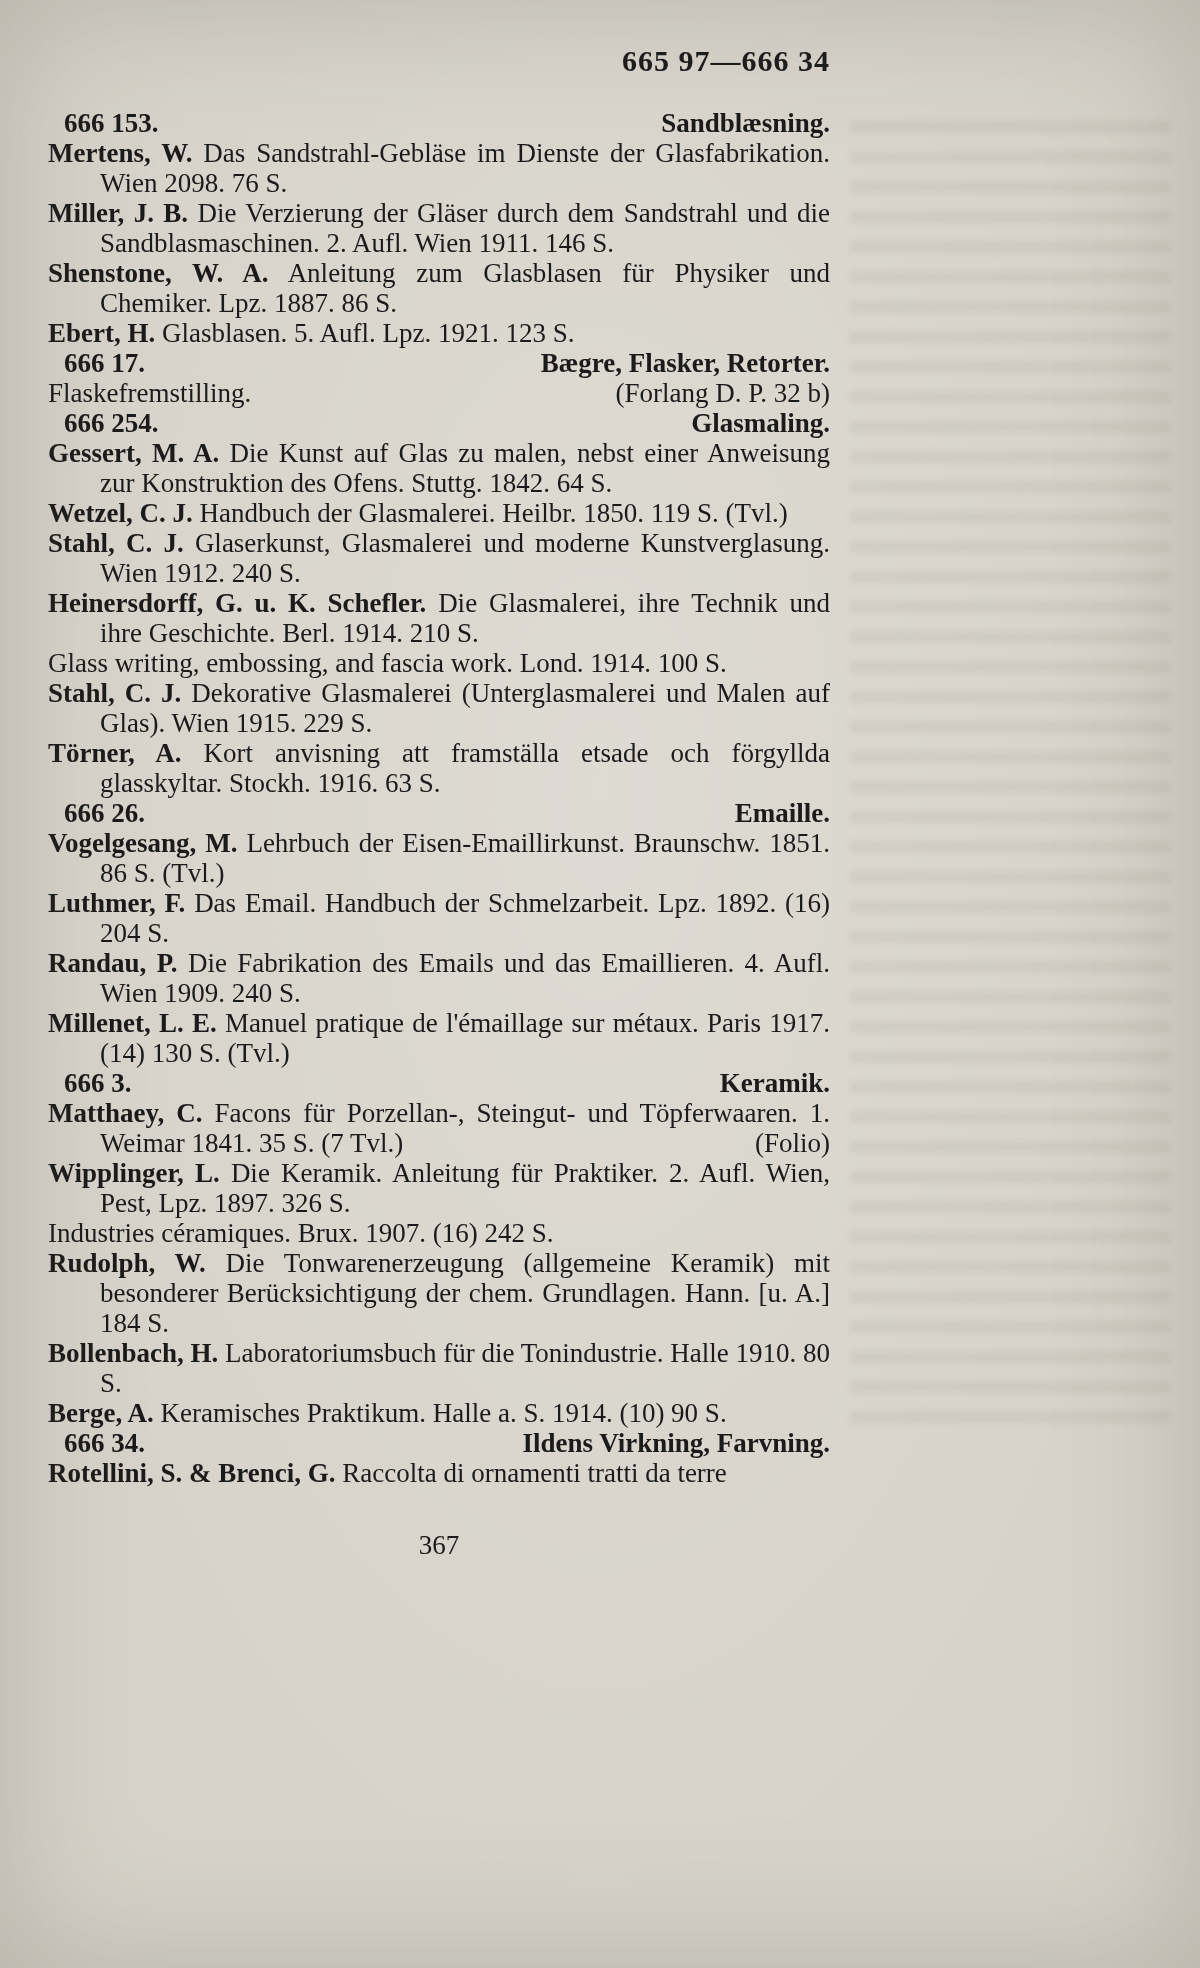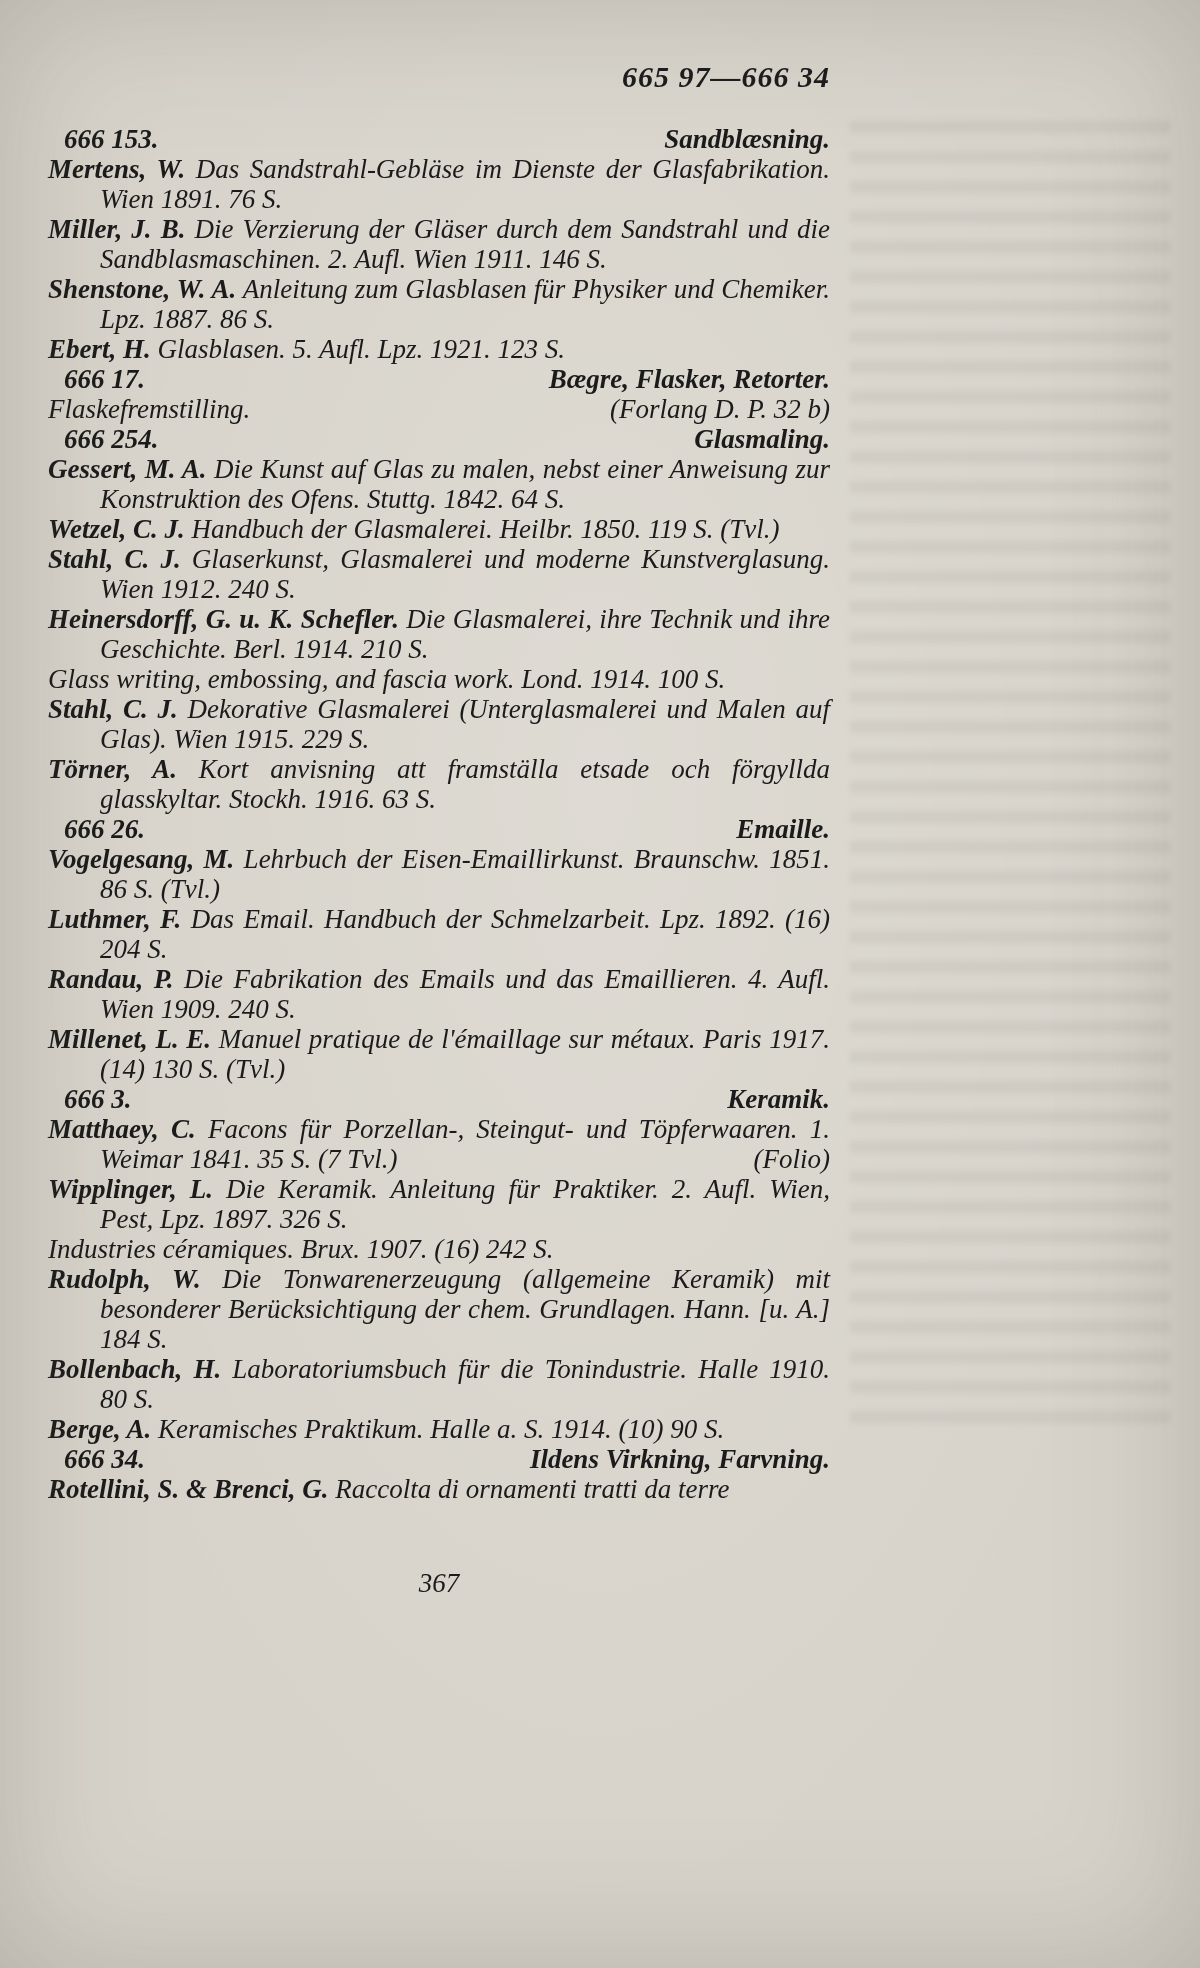--- a/index.html
+++ b/index.html
@@ -37,23 +37,22 @@
       rgba(0,0,0,0) 0px 9px,
       rgba(125,120,106,0.10) 13px 21px,
       rgba(0,0,0,0) 25px 30px
     );
     filter: blur(2.5px);
     pointer-events: none;
   }
   .content {
     position: absolute;
     left: 48px;
-    top: 60px;
+    top: 44px;
     width: 782px;
-    font-style: italic;
   }
   .running-head {
     text-align: right;
     font-weight: bold;
     font-size: 30px;
     letter-spacing: 1px;
     margin-bottom: 30px;
   }
   .entries {
     font-size: 27px;
@@ -75,36 +74,36 @@
     text-align: justify;
     padding-left: 52px;
     text-indent: -52px;
   }
   .lead { font-weight: bold; }
   .floatright { float: right; }
   .page-number {
     width: 782px;
     text-align: center;
     font-size: 27px;
-    margin-top: 64px;
+    margin-top: 42px;
   }
 </style>
 </head>
 <body>
 
 <div class="page">
   <div class="ghost-bleed"></div>
   <div class="content">
     <div class="running-head">665 97—666 34</div>
     <div class="entries">
         <div class="section">
           <span class="sec-num">666 153.</span>
           <span class="sec-title">Sandblæsning.</span>
         </div>
-        <p class="entry"><span class="lead">Mertens, W.</span> <span>Das Sandstrahl-Gebläse im Dienste der Glasfabrikation. Wien 1891. 76 S.</span></p>
+        <p class="entry"><span class="lead">Mertens, W.</span> <span>Das Sandstrahl-Gebläse im Dienste der Glasfabrikation. Wien 2098. 76 S.</span></p>
         <p class="entry"><span class="lead">Miller, J. B.</span> <span>Die Verzierung der Gläser durch dem Sandstrahl und die Sandblasmaschinen. 2. Aufl. Wien 1911. 146 S.</span></p>
         <p class="entry"><span class="lead">Shenstone, W. A.</span> <span>Anleitung zum Glasblasen für Physiker und Chemiker. Lpz. 1887. 86 S.</span></p>
         <p class="entry"><span class="lead">Ebert, H.</span> <span>Glasblasen. 5. Aufl. Lpz. 1921. 123 S.</span></p>
         <div class="section">
           <span class="sec-num">666 17.</span>
           <span class="sec-title">Bægre, Flasker, Retorter.</span>
         </div>
         <div class="splitline">
           <span>Flaskefremstilling.</span>
           <span>(Forlang D. P. 32 b)</span>

